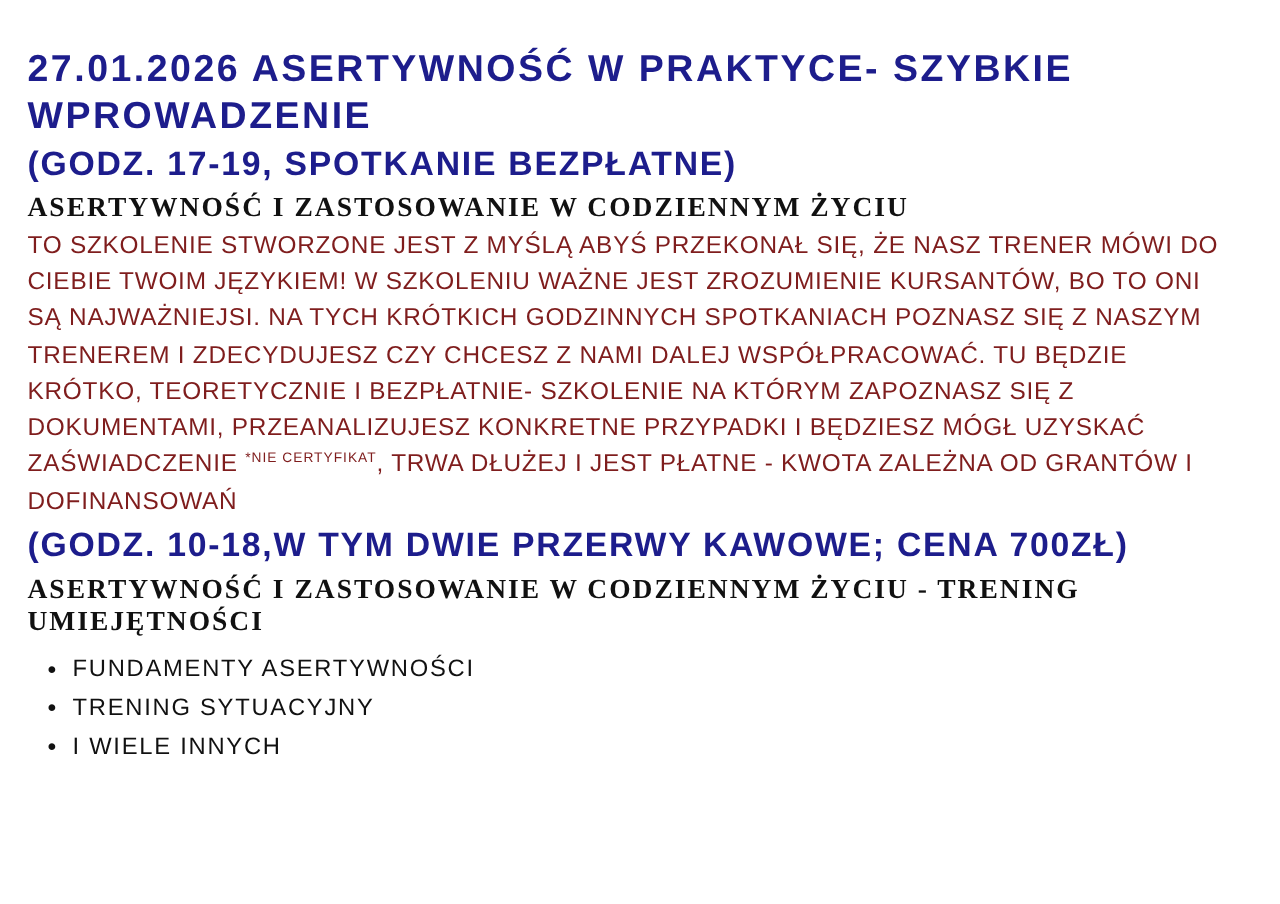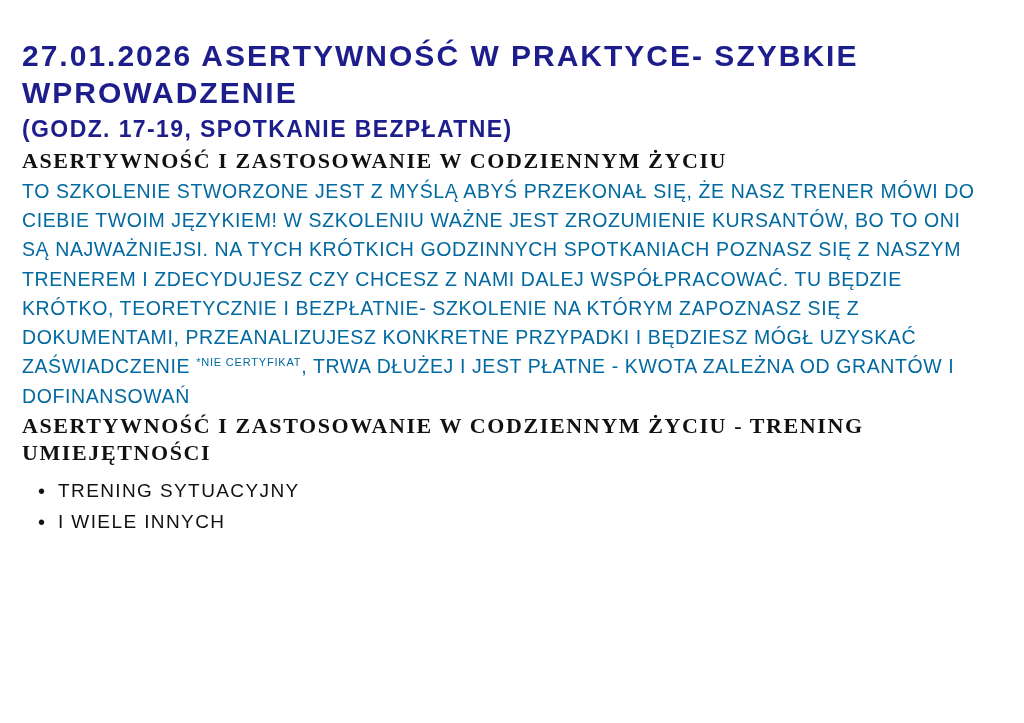--- a/index.html
+++ b/index.html
@@ -31,38 +31,38 @@
     font-weight: bold;
     font-size: 30px;
     letter-spacing: 2.0px;
     line-height: 1.22;
     text-transform: uppercase;
     margin: 0 0 2px 0;
   }
   .title-sub {
     color: #1d1d8c;
     font-weight: bold;
-    font-size: 23px;
+    font-size: 27px;
     letter-spacing: 1.4px;
     line-height: 1.25;
     text-transform: uppercase;
     margin: 4px 0 4px 0;
   }
   .section-head {
     color: #111111;
     font-weight: bold;
     font-size: 22px;
     letter-spacing: 1.6px;
     line-height: 1.22;
     text-transform: uppercase;
     margin: 2px 0 2px 0;
     font-family: Liberation Serif, serif;
   }
   .body-text {
-    color: #0369a1;
+    color: #7f1d1d;
     font-size: 19.5px;
     letter-spacing: 0.6px;
     line-height: 1.5;
     text-transform: uppercase;
     margin: 0;
   }
   .body-text .footnote {
     font-size: 11px;
     letter-spacing: 0.8px;
     vertical-align: super;
@@ -98,22 +98,24 @@
 
     <h1 class="title-main">27.01.2026 ASERTYWNOŚĆ W PRAKTYCE- SZYBKIE WPROWADZENIE</h1>
 
     <h2 class="title-sub">(GODZ. 17-19, SPOTKANIE BEZPŁATNE)</h2>
 
     <h3 class="section-head">ASERTYWNOŚĆ I ZASTOSOWANIE W CODZIENNYM ŻYCIU</h3>
 
     <p class="body-text"><span>TO SZKOLENIE STWORZONE JEST Z MYŚLĄ ABYŚ PRZEKONAŁ SIĘ, ŻE NASZ TRENER MÓWI DO CIEBIE TWOIM JĘZYKIEM! W SZKOLENIU WAŻNE JEST ZROZUMIENIE KURSANTÓW, BO TO ONI SĄ NAJWAŻNIEJSI. NA TYCH KRÓTKICH GODZINNYCH SPOTKANIACH POZNASZ SIĘ Z NASZYM TRENEREM I ZDECYDUJESZ CZY CHCESZ Z NAMI DALEJ WSPÓŁPRACOWAĆ. TU BĘDZIE KRÓTKO, TEORETYCZNIE I BEZPŁATNIE- SZKOLENIE NA KTÓRYM ZAPOZNASZ SIĘ Z DOKUMENTAMI, PRZEANALIZUJESZ KONKRETNE PRZYPADKI I BĘDZIESZ MÓGŁ UZYSKAĆ ZAŚWIADCZENIE </span><span class="footnote">*NIE CERTYFIKAT</span><span>, TRWA DŁUŻEJ I JEST PŁATNE - KWOTA ZALEŻNA OD GRANTÓW I DOFINANSOWAŃ</span></p>
 
 
+    <h2 class="title-sub">(GODZ. 10-18,W TYM DWIE PRZERWY KAWOWE; CENA 700ZŁ)</h2>
 
     <h3 class="section-head">ASERTYWNOŚĆ I ZASTOSOWANIE W CODZIENNYM ŻYCIU - TRENING UMIEJĘTNOŚCI</h3>
 
     <ul class="bullets">
+      <li>FUNDAMENTY ASERTYWNOŚCI</li>
       <li>TRENING SYTUACYJNY</li>
       <li>I WIELE INNYCH</li>
     </ul>
 
   </div>
 </div>
 
 </body></html>

